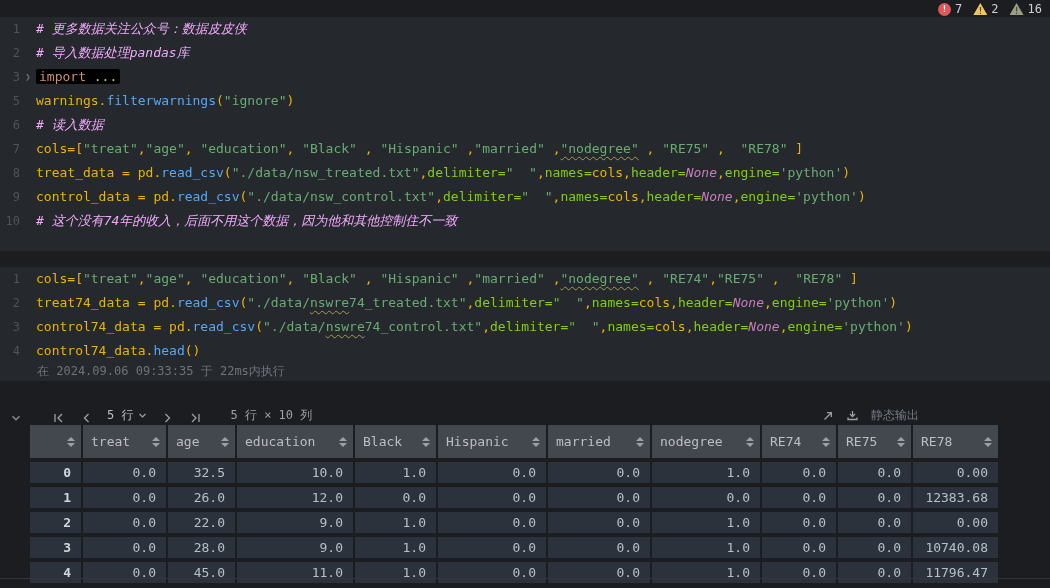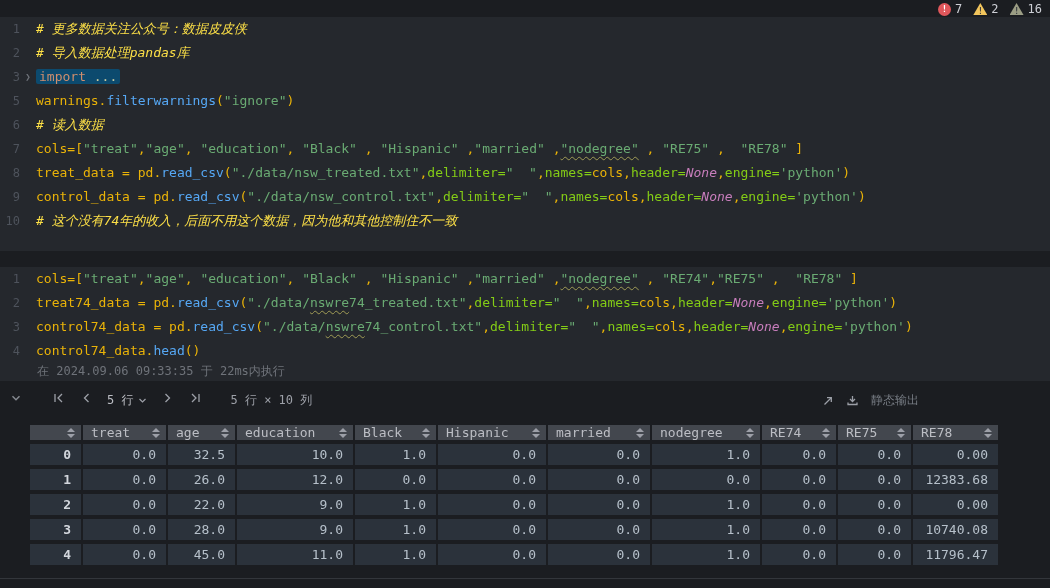--- a/index.html
+++ b/index.html
@@ -22,48 +22,48 @@
   .tri.weak{background:#9b9d84;}
 
   
   .cell{position:absolute;left:0;right:0;background:#25282d;}
   .cell1{top:17px;height:234px;}
   .cell2{top:267px;height:114px;}
   .code-line{display:flex;height:24px;line-height:24px;font-size:13px;white-space:pre;}
   .gutter-num{flex:none;width:20px;text-align:right;color:#4e535c;font-size:12px;}
   .fold-col{flex:none;width:16px;text-align:center;color:#6f737a;font-size:9px;line-height:24px;}
   .code-text{white-space:pre;}
-  .cm{color:#fde047;font-style:italic;}
+  .cm{color:#f0abfc;font-style:italic;}
   .kw{color:#cf8e6d;}
   .fn{color:#56a8f5;}
   .st{color:#6aab73;}
   .pr{color:#84cc16;}
   .nn{color:#c77dbb;font-style:italic;}
   .pl{color:#eab308;}
   .el{color:#c5c8a0;}
   .wavy{text-decoration:underline wavy #a09b55;text-decoration-thickness:1px;text-underline-offset:3px;text-decoration-skip-ink:none;}
-  .fold-box{background:#0c4a6e;border-radius:2px;padding:0 3px;}
+  .fold-box{background:#000000;border-radius:2px;padding:0 3px;}
   .status{height:18px;line-height:16px;font-size:12px;color:#6f737a;padding-left:37px;}
 
   
   .out-toolbar{position:absolute;left:0;top:392px;width:929px;height:32px;
-    display:flex;align-items:flex-start;box-sizing:border-box;padding:0 10px;color:#9da0a8;}
+    display:flex;align-items:flex-end;box-sizing:border-box;padding:0 10px;color:#9da0a8;}
   .out-toolbar svg{display:block;}
   .tb-btn{display:flex;align-items:center;cursor:default;}
   .collapse{margin-right:30px;}
   .pg{margin-right:16px;}
   .page-size{display:flex;align-items:center;gap:5px;font-size:12px;color:#bcbec4;margin-right:16px;}
   .dims{font-size:12px;color:#9da0a8;margin-left:12px;}
   .tb-right{margin-left:auto;display:flex;align-items:center;gap:12px;}
   .static-label{font-size:12px;color:#787d85;}
 
   
   .table-wrap{position:absolute;left:28px;top:421px;}
   table.df{border-collapse:separate;border-spacing:2px 4px;table-layout:fixed;font-size:13px;}
-  table.df th{background:#43474e;color:#bcbec4;font-weight:normal;height:15px;
+  table.df th{background:#43474e;color:#bcbec4;font-weight:normal;height:33px;
     padding:0 6px 0 8px;box-sizing:border-box;}
   .th-inner{display:flex;align-items:center;justify-content:space-between;}
   .sort{display:inline-flex;flex-direction:column;gap:2px;align-items:center;}
   .sort b{display:block;width:0;height:0;border-left:4px solid transparent;border-right:4px solid transparent;}
   .sort .up{border-bottom:4px solid #9da0a8;}
   .sort .dn{border-top:4px solid #9da0a8;}
   table.df td{background:#2b323b;color:#b6c0ca;height:21px;text-align:right;
     padding:0 10px;box-sizing:border-box;}
   table.df td.idx{color:#d2d6dc;font-weight:bold;}
 

